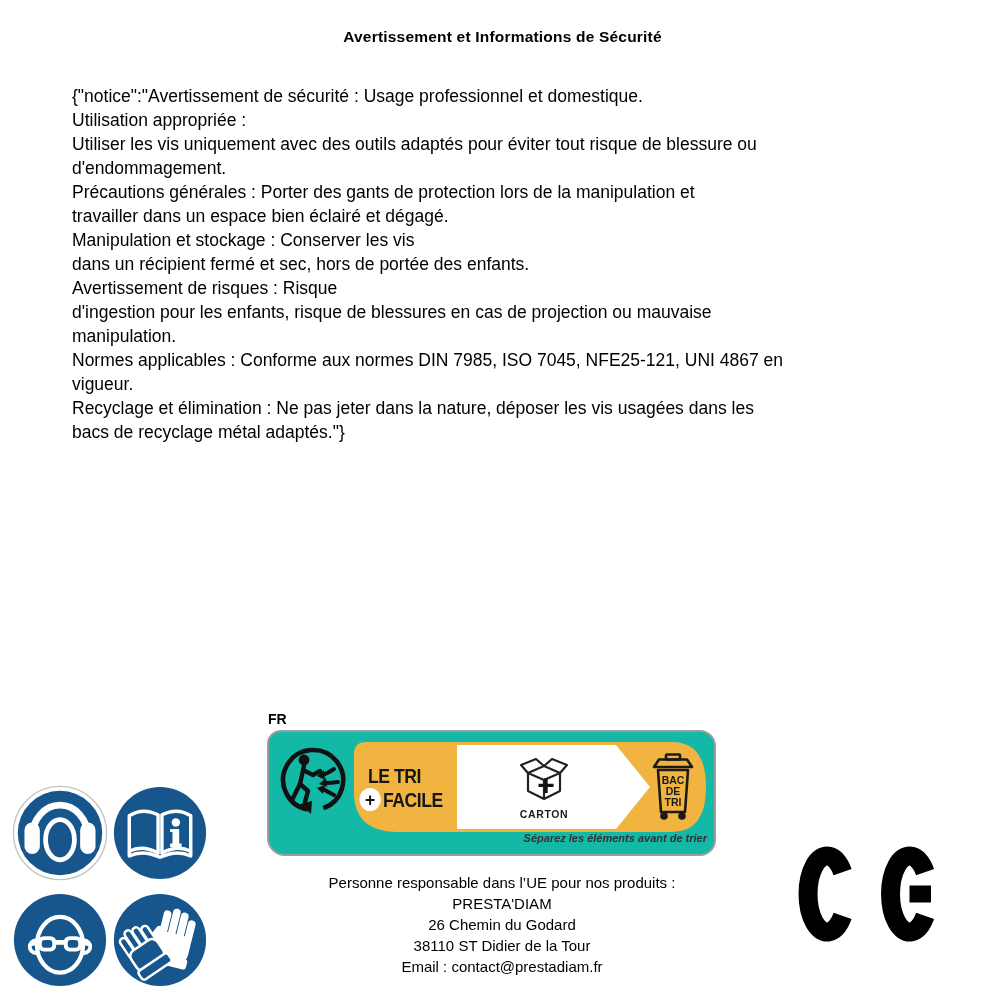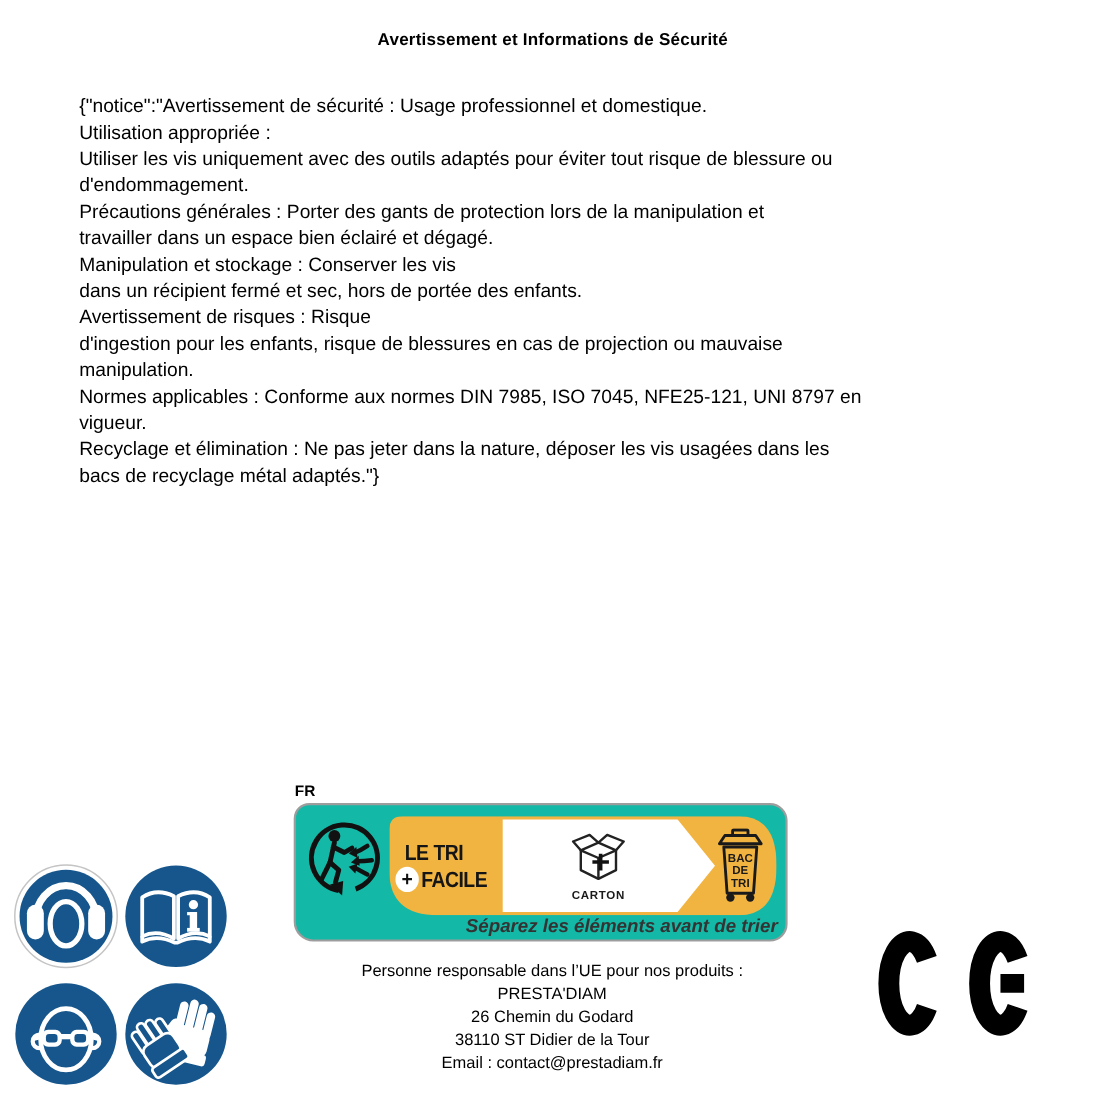--- a/index.html
+++ b/index.html
@@ -29,21 +29,21 @@
                display:flex;align-items:center;justify-content:center;font-size:19px;font-weight:bold;
                letter-spacing:0;transform:scaleX(1.05);}
   .mat{position:absolute;width:84px;text-align:center;padding-left:45px;}
   .mat-carton{left:103px;top:10px;}
   .mat-plastique{left:196px;top:10px;}
   .mat svg{display:block;margin:0 auto;}
   .mat-label{margin-top:2px;font-size:10.5px;font-weight:bold;letter-spacing:.6px;color:#1a1a1a;}
   .mat-plus{position:absolute;left:177px;top:26px;width:30px;text-align:center;
             font-size:30px;font-weight:bold;color:#111;}
   .bin{position:absolute;left:297px;top:11px;}
-  .tagline{position:absolute;right:7px;top:100px;font-size:17px;font-style:italic;
+  .tagline{position:absolute;right:7px;top:100px;font-size:11px;font-style:italic;
            font-weight:bold;color:#333;white-space:nowrap;}
 
   
   .picto-grid{position:absolute;left:12px;top:785px;width:198px;height:205px;}
   .picto{position:absolute;width:96px;height:96px;}
   .picto svg{display:block;}
   #p-ear{left:0;top:0;}
   #p-book{left:100px;top:0;}
   #p-goggles{left:0;top:107px;}
   #p-gloves{left:100px;top:107px;}
@@ -68,21 +68,21 @@
       <div class="line">Utilisation appropriée :</div>
       <div class="line">Utiliser les vis uniquement avec des outils adaptés pour éviter tout risque de blessure ou</div>
       <div class="line">d'endommagement.</div>
       <div class="line">Précautions générales : Porter des gants de protection lors de la manipulation et</div>
       <div class="line">travailler dans un espace bien éclairé et dégagé.</div>
       <div class="line">Manipulation et stockage : Conserver les vis</div>
       <div class="line">dans un récipient fermé et sec, hors de portée des enfants.</div>
       <div class="line">Avertissement de risques : Risque</div>
       <div class="line">d'ingestion pour les enfants, risque de blessures en cas de projection ou mauvaise</div>
       <div class="line">manipulation.</div>
-      <div class="line">Normes applicables : Conforme aux normes DIN 7985, ISO 7045, NFE25-121, UNI 8797 en</div>
+      <div class="line">Normes applicables : Conforme aux normes DIN 7985, ISO 7045, NFE25-121, UNI 4867 en</div>
       <div class="line">vigueur.</div>
       <div class="line">Recyclage et élimination : Ne pas jeter dans la nature, déposer les vis usagées dans les</div>
       <div class="line">bacs de recyclage métal adaptés."}</div>
     </div>
 
   <div class="fr-label">FR</div>
 
   <div class="triman-box">
 
     <svg class="triman-picto" width="72" height="72" viewBox="0 0 72 72">

